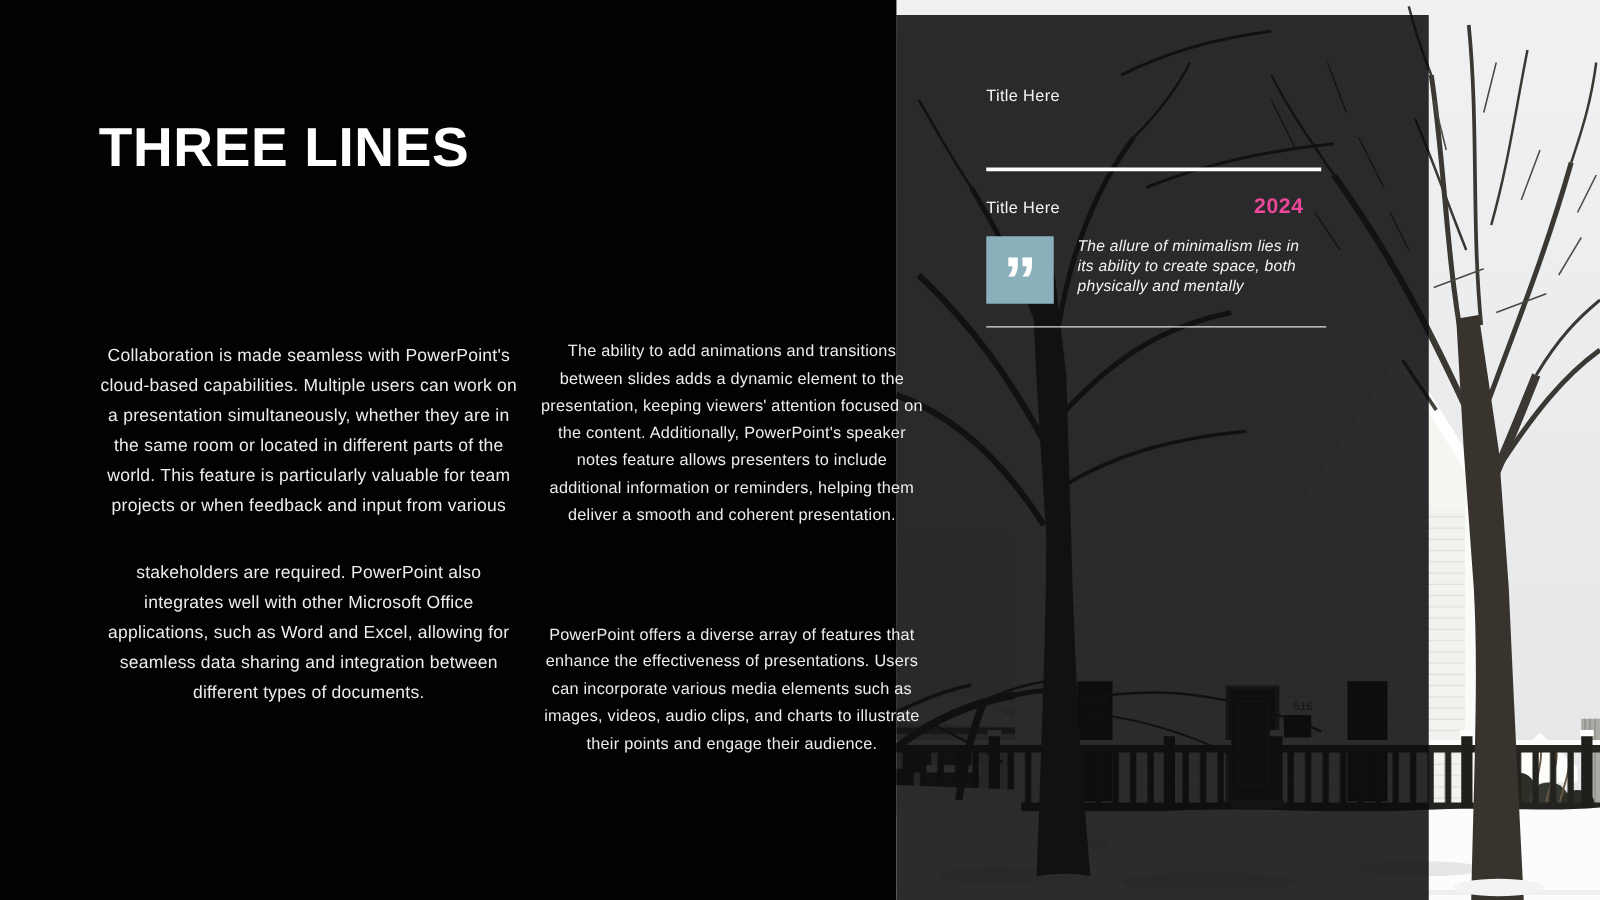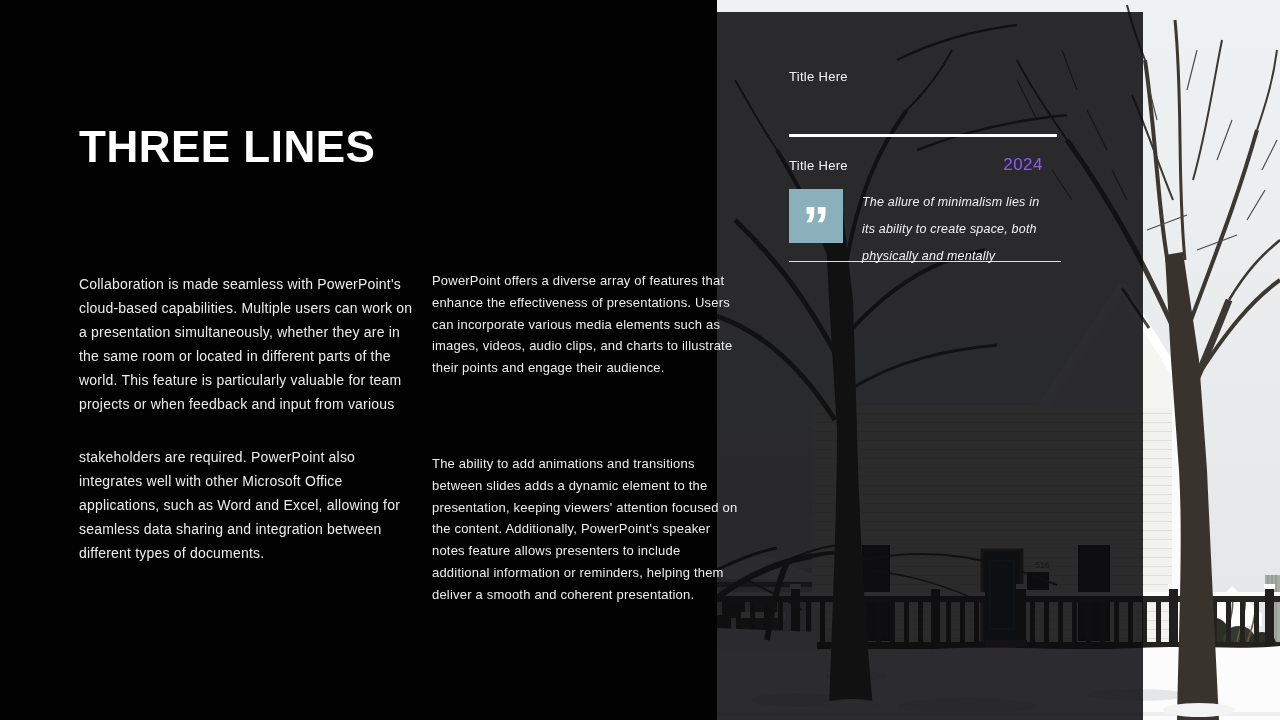--- a/index.html
+++ b/index.html
@@ -11,35 +11,35 @@
 
   
   .overlay{position:absolute;left:717px;top:0;width:426px;height:716px;
            background:rgba(13,13,15,0.87);z-index:2;color:#fff;margin-top:12px;}
   .stat-label{position:absolute;left:72px;top:57px;font-size:13px;letter-spacing:.3px;color:#f5f5f5;}
   .stat-value{position:absolute;left:71px;top:76px;font-size:36px;font-weight:bold;letter-spacing:1px;color:#fff;}
   .rule{position:absolute;left:72px;top:122px;width:268px;height:3px;background:#fff;}
   .sub-row{position:absolute;left:72px;top:143px;width:268px;display:flex;
            justify-content:space-between;align-items:baseline;}
   .sub-label{font-size:13px;letter-spacing:.3px;color:#f5f5f5;}
-  .year{font-size:17px;font-weight:normal;letter-spacing:.5px;margin-right:14px;color:#8b5cf6;}
+  .year{font-size:17px;font-weight:bold;letter-spacing:.5px;margin-right:14px;color:#ec4899;}
   .quote-row{position:absolute;left:72px;top:177px;width:276px;display:flex;align-items:flex-start;}
   .quote-box{position:relative;width:54px;height:54px;background:#8AB0BC;flex:0 0 auto;}
   .qmark{position:absolute;left:50%;top:50%;transform:translate(-50%,-33%);
          font-size:54px;font-weight:bold;line-height:1;color:#fff;}
-  .quote-text{margin-left:19px;font-style:italic;font-size:12.5px;line-height:27px;
+  .quote-text{margin-left:19px;font-style:italic;font-size:12.5px;line-height:16px;
               width:192px;color:#f2f2f2;letter-spacing:.2px;}
   .divider{position:absolute;left:72px;top:249px;width:272px;height:1px;background:rgba(255,255,255,.85);}
   .conclusion{position:absolute;left:72px;top:292px;width:276px;margin:0;
               font-size:13.5px;line-height:23.5px;color:#f0f0f0;letter-spacing:.2px;}
 
   
-  .title{position:absolute;left:79px;top:112px;margin:0;z-index:3;color:#fff;
+  .title{position:absolute;left:79px;top:84px;margin:0;z-index:3;color:#fff;
          font-size:44px;font-weight:bold;line-height:70px;letter-spacing:.5px;}
-  .col{position:absolute;z-index:3;color:#ededed;letter-spacing:.2px;}
+  .col{position:absolute;z-index:3;color:#ededed;letter-spacing:.2px;text-align:center;}
   .col p{margin:0;}
   .col-left{left:79px;top:272px;width:336px;font-size:14px;line-height:24px;}
   .col-left p + p{margin-top:29px;}
   .col-mid{left:432px;top:270px;width:307px;font-size:13px;line-height:21.8px;}
   .col-mid p + p{margin-top:74px;}
 </style>
 </head>
 <body>
 
 <div class="slide">
@@ -229,17 +229,17 @@
 
   <h1 class="title">
     <span>THREE LINES</span><br>
   </h1>
 
   <div class="col col-left">
     <p>Collaboration is made seamless with PowerPoint's cloud-based capabilities. Multiple users can work on a presentation simultaneously, whether they are in the same room or located in different parts of the world. This feature is particularly valuable for team projects or when feedback and input from various</p>
     <p>stakeholders are required. PowerPoint also integrates well with other Microsoft Office applications, such as Word and Excel, allowing for seamless data sharing and integration between different types of documents.</p>
   </div>
   <div class="col col-mid">
+    <p>The ability to add animations and transitions between slides adds a dynamic element to the presentation, keeping viewers' attention focused on the content. Additionally, PowerPoint's speaker notes feature allows presenters to include additional information or reminders, helping them deliver a smooth and coherent presentation.</p>
     <p>PowerPoint offers a diverse array of features that enhance the effectiveness of presentations. Users can incorporate various media elements such as images, videos, audio clips, and charts to illustrate their points and engage their audience.</p>
-    <p>The ability to add animations and transitions between slides adds a dynamic element to the presentation, keeping viewers' attention focused on the content. Additionally, PowerPoint's speaker notes feature allows presenters to include additional information or reminders, helping them deliver a smooth and coherent presentation.</p>
   </div>
 
 </div>
 
 </body></html>

